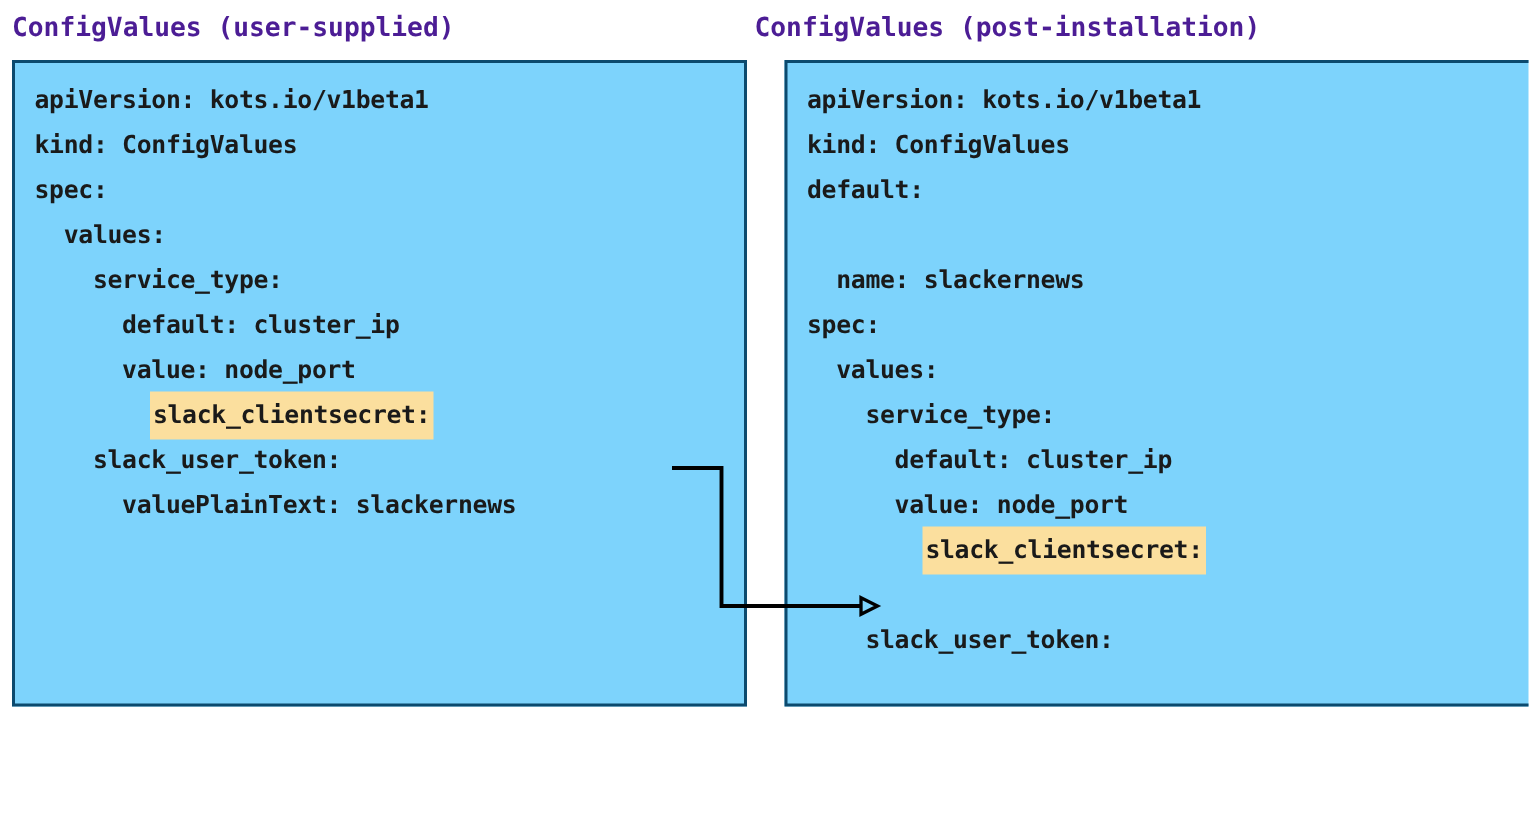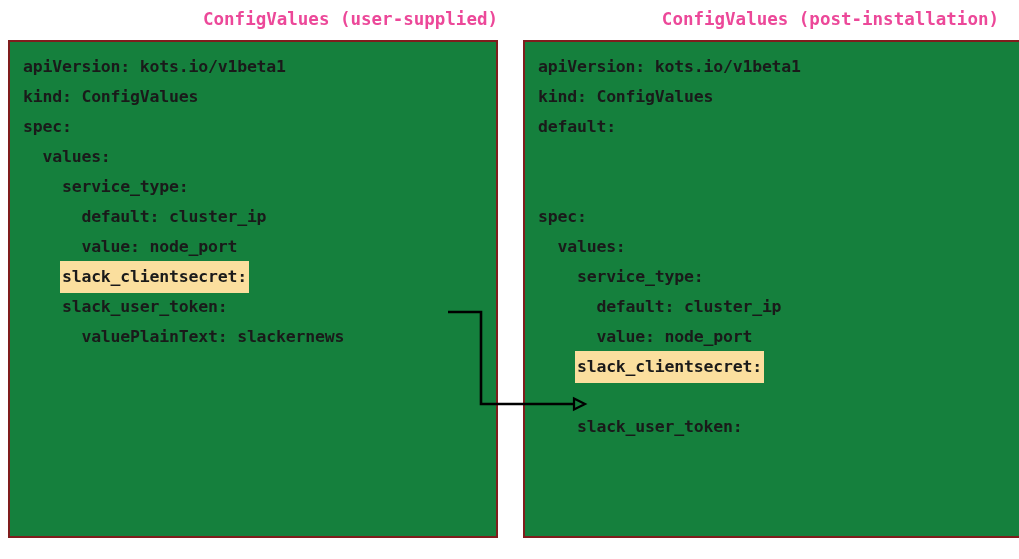--- a/index.html
+++ b/index.html
@@ -14,35 +14,35 @@
     font-family: "DejaVu Sans Mono", "Liberation Mono", monospace;
     overflow: hidden;
   }
 
   .panel-title {
     position: absolute;
     top: 8px;
     font-family: "DejaVu Sans Mono", "Liberation Mono", monospace;
     font-size: 17.5px;
     font-weight: bold;
-    color: #ec4899;
+    color: #4c1d95;
     letter-spacing: 0px;
     white-space: pre;
-    text-align: right;
+    text-align: left;
     line-height: 22px;
   }
   #title-left  { left: 8px;  width: 490px; }
   #title-right { left: 503px; width: 496px; }
 
   .panel {
     position: absolute;
     top: 40px;
-    height: 498px;
-    background: #15803d;
-    border: 2px solid #7f1d1d;
+    height: 431px;
+    background: #7dd3fc;
+    border: 2px solid #0c4a6e;
     box-sizing: border-box;
     overflow: hidden;
   }
   #panel-left  { left: 8px;   width: 490px; }
   #panel-right { left: 523px; width: 500px; }
 
   .code-block {
     position: absolute;
     top: 9px;
     left: 11px;
@@ -59,20 +59,21 @@
     color: #1a1a1a;
     letter-spacing: -0.2px;
   }
 
   .code-line .txt {
     display: inline-block;
     padding: 1px 2px 1px 2px;
   }
   .code-line.hl .txt {
     background: #fbdf9e;
+    margin-left: 40px;
   }
 
   
   #connector {
     position: absolute;
     left: 0;
     top: 0;
     width: 1019px;
     height: 559px;
     pointer-events: none;
@@ -99,21 +100,21 @@
       <div class="code-line"><span style="white-space: pre;">      </span><span class="txt">valuePlainText: slackernews</span></div>
     </div>
 </div>
 
 <div id="panel-right" class="panel">
   <div class="code-block" id="code-right">
       <div class="code-line"><span class="txt">apiVersion: kots.io/v1beta1</span></div>
       <div class="code-line"><span class="txt">kind: ConfigValues</span></div>
       <div class="code-line"><span class="txt">default:</span></div>
       <div class="code-line"><span style="white-space: pre;">  </span></div>
-      <div class="code-line"><span style="white-space: pre;">  </span></div>
+      <div class="code-line"><span style="white-space: pre;">  </span><span class="txt">name: slackernews</span></div>
       <div class="code-line"><span class="txt">spec:</span></div>
       <div class="code-line"><span style="white-space: pre;">  </span><span class="txt">values:</span></div>
       <div class="code-line"><span style="white-space: pre;">    </span><span class="txt">service_type:</span></div>
       <div class="code-line"><span style="white-space: pre;">      </span><span class="txt">default: cluster_ip</span></div>
       <div class="code-line"><span style="white-space: pre;">      </span><span class="txt">value: node_port</span></div>
       <div class="code-line hl"><span style="white-space: pre;">    </span><span class="txt">slack_clientsecret:</span></div>
       <div class="code-line hl"><span style="white-space: pre;">      </span></div>
       <div class="code-line"><span style="white-space: pre;">    </span><span class="txt">slack_user_token:</span></div>
       <div class="code-line"><span style="white-space: pre;">      </span></div>
     </div>

